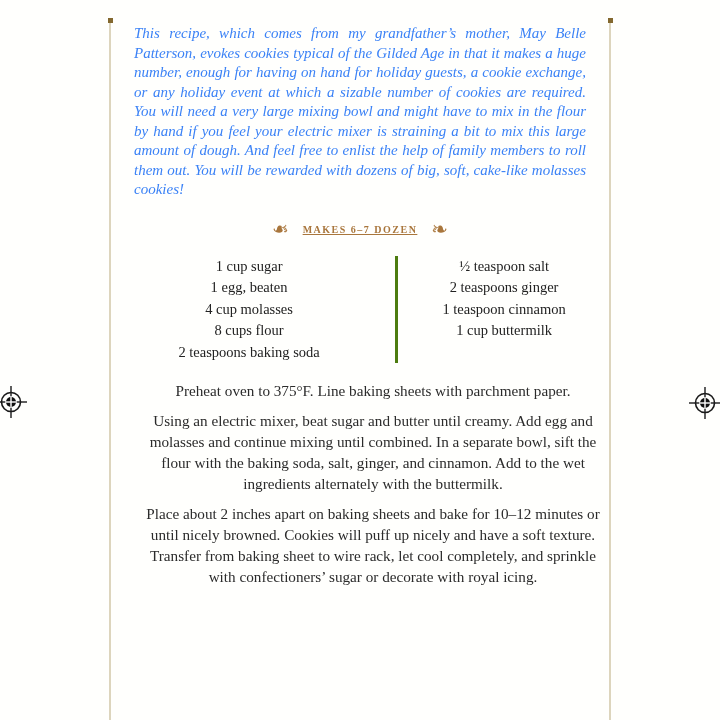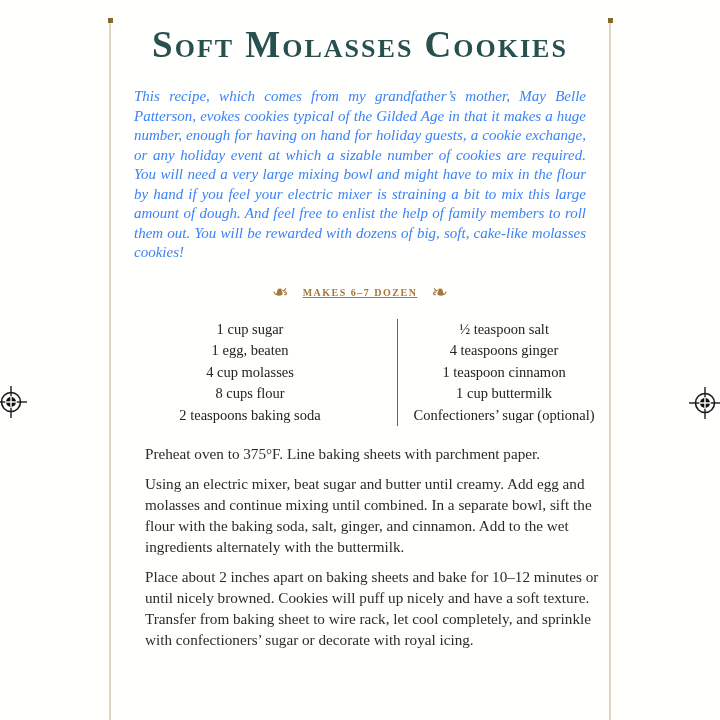--- a/index.html
+++ b/index.html
@@ -91,33 +91,33 @@
     width: 100%;
   }
   .ing-col {
     box-sizing: border-box;
     text-align: center;
     font-size: 14.5px;
     color: #222222;
   }
   .ing-col-left {
     width: 304px;
-    border-right: 1px solid #4d7c0f;
+    border-right: 3px solid #4d7c0f;
     padding-right: 7px;
   }
   .ing-col-right { width: 224px; }
   .ing-item { line-height: 21.6px; }
   .instructions {
     width: 456px;
     margin: 17px 0 0 35px;
     font-size: 15.2px;
     line-height: 21px;
     color: #2b2b2b;
   }
-  .instructions p { margin: 0 0 9px 0; }
+  .instructions p { margin: 0 0 9px 0; text-align: center; }
 </style>
 </head>
 <body>
 
 <div class="canvas">
 
   <div class="rule rule-left"></div>
   <div class="rule rule-right"></div>
   <div class="rule-dot rule-dot-left"></div>
   <div class="rule-dot rule-dot-right"></div>
@@ -134,44 +134,42 @@
     <line x1="19" y1="3" x2="19" y2="35" stroke="#1a1a1a" stroke-width="1.4"></line>
     <line x1="3" y1="19" x2="35" y2="19" stroke="#1a1a1a" stroke-width="1.4"></line>
     <circle cx="19" cy="19" r="9.5" fill="none" stroke="#1a1a1a" stroke-width="1.6"></circle>
     <circle cx="19" cy="19" r="5" fill="#111111"></circle>
     <line x1="19" y1="13" x2="19" y2="25" stroke="#ffffff" stroke-width="1.4"></line>
     <line x1="13" y1="19" x2="25" y2="19" stroke="#ffffff" stroke-width="1.4"></line>
   </svg>
 
   <div class="content">
 
-    <h1 class="title">Soft Molasses Cookies</h1>
 
     <p class="intro">This recipe, which comes from my grandfather’s mother, May Belle Patterson, evokes cookies typical of the Gilded Age in that it makes a huge number, enough for having on hand for holiday guests, a cookie exchange, or any holiday event at which a sizable number of cookies are required. You will need a very large mixing bowl and might have to mix in the flour by hand if you feel your electric mixer is straining a bit to mix this large amount of dough. And feel free to enlist the help of family members to roll them out. You will be rewarded with dozens of big, soft, cake-like molasses cookies!</p>
 
     <div class="yield-row">
       <span class="flourish flourish-left">❧</span>
       <span class="yield-label">MAKES 6–7 DOZEN</span>
       <span class="flourish flourish-right">❧</span>
     </div>
 
     <div class="ingredients">
       <div class="ing-col ing-col-left">
         <div class="ing-item">1 cup sugar</div>
         <div class="ing-item">1 egg, beaten</div>
         <div class="ing-item">4 cup molasses</div>
         <div class="ing-item">8 cups flour</div>
         <div class="ing-item">2 teaspoons baking soda</div>
       </div>
       <div class="ing-col ing-col-right">
         <div class="ing-item">½ teaspoon salt</div>
-        <div class="ing-item">4 teaspoons ginger</div>
+        <div class="ing-item">2 teaspoons ginger</div>
         <div class="ing-item">1 teaspoon cinnamon</div>
         <div class="ing-item">1 cup buttermilk</div>
-        <div class="ing-item">Confectioners’ sugar (optional)</div>
       </div>
     </div>
 
     <div class="instructions">
       <p>Preheat oven to 375°F. Line baking sheets with parchment paper.</p>
       <p>Using an electric mixer, beat sugar and butter until creamy. Add egg and molasses and continue mixing until combined. In a separate bowl, sift the flour with the baking soda, salt, ginger, and cinnamon. Add to the wet ingredients alternately with the buttermilk.</p>
       <p>Place about 2 inches apart on baking sheets and bake for 10–12 minutes or until nicely browned. Cookies will puff up nicely and have a soft texture. Transfer from baking sheet to wire rack, let cool completely, and sprinkle with confectioners’ sugar or decorate with royal icing.</p>
     </div>
 
   </div>

